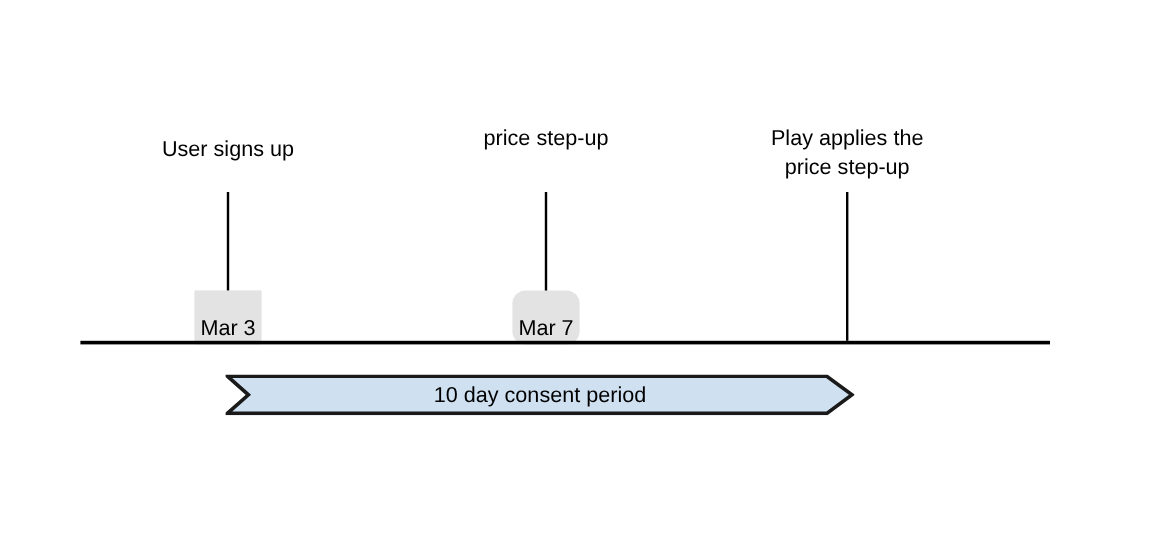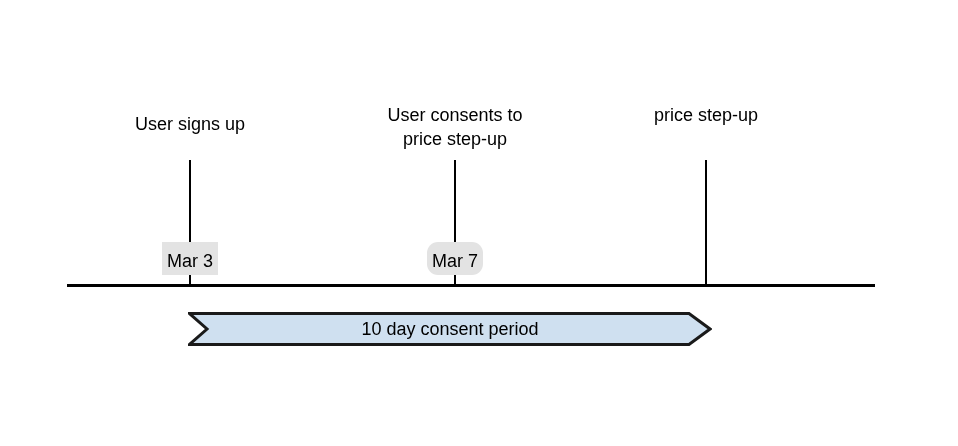--- a/index.html
+++ b/index.html
@@ -37,21 +37,21 @@
     width: 2px;
     background: #000000;
     transform: translateX(-50%);
   }
   .date-chip {
     position: absolute;
     font-size: 18px;
     line-height: 22px;
     color: #000000;
     background: #e3e3e3;
-    padding: 8px 5px 3px 5px;
+    padding: 20px 5px 3px 5px;
     transform: translateX(-50%);
     white-space: nowrap;
     user-select: none;
   }
   #axis-line {
     position: absolute;
     height: 3px;
     background: #000000;
   }
   #consent-banner {
@@ -80,27 +80,27 @@
 
 <div id="timeline-page">
 
   <div class="event-label" style="left:190px; top:112px;">
     <span class="label-line">User signs up</span>
   </div>
   <div class="event-stem" style="left:190px; top:160px; height:124px;"></div>
   <div class="date-chip" style="left:190px; top:242px;">Mar 3</div>
 
   <div class="event-label" style="left:455px; top:103px;">
-    <span class="label-line">User consents to</span>
     <span class="label-line">price step-up</span>
   </div>
   <div class="event-stem" style="left:455px; top:160px; height:124px;"></div>
   <div class="date-chip" style="left:455px; top:242px;border-radius:11px;">Mar 7</div>
 
   <div class="event-label" style="left:706px; top:103px;">
+    <span class="label-line">Play applies the</span>
     <span class="label-line">price step-up</span>
   </div>
   <div class="event-stem" style="left:706px; top:160px; height:124px;"></div>
 
   <div id="axis-line" style="left:67px; top:284px; width:808px;"></div>
 
   <div id="consent-banner" style="left:188px; top:312px; width:524px; height:34px;">
     <svg width="524" height="34" viewBox="0 0 524 34">
       <polygon points="1.5,1.5 501,1.5 522,17 501,32.5 1.5,32.5 19,17" fill="#cfe0f0" stroke="#1a1a1a" stroke-width="3" stroke-linejoin="miter"></polygon>
     </svg>

